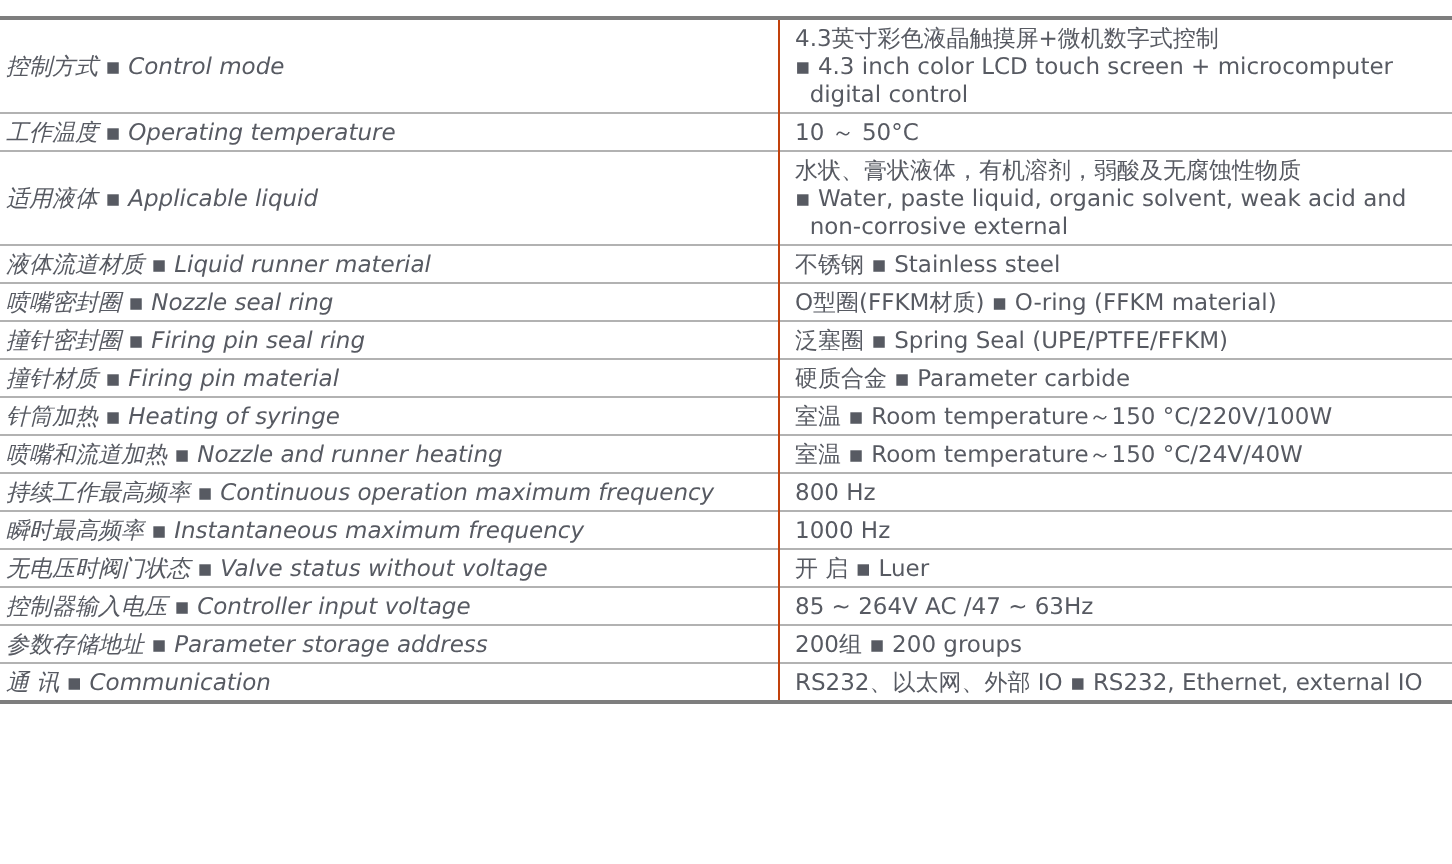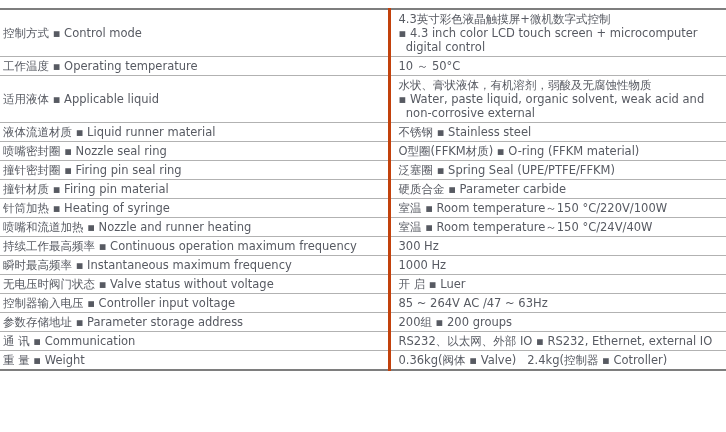--- a/index.html
+++ b/index.html
@@ -27,23 +27,24 @@
   }
   td {
     border-top: 1px solid #b2b2b2;
     vertical-align: middle;
     line-height: 14px;
     padding: 2px 4px 2px 3px;
   }
   tr:first-child td { border-top: none; }
   td.label-cell {
     width: 389px;
+    font-style: italic;
   }
   td.value-cell {
-    border-left: 3px solid #c2410c;
+    border-left: 1px solid #c2410c;
     padding-left: 8px;
   }
   .value-line {
     white-space: pre-wrap;
   }
 </style>
 </head>
 <body>
 
 <div class="page">
@@ -114,21 +115,21 @@
   <tr class="spec-row">
     <td class="label-cell">喷嘴和流道加热 ▪ Nozzle and runner heating</td>
     <td class="value-cell">
             <div class="value-line">室温 ▪ Room temperature～150 °C/24V/40W</div>
           </td>
   </tr>
 
   <tr class="spec-row">
     <td class="label-cell">持续工作最高频率 ▪ Continuous operation maximum frequency</td>
     <td class="value-cell">
-            <div class="value-line">300 Hz</div>
+            <div class="value-line">800 Hz</div>
           </td>
   </tr>
 
   <tr class="spec-row">
     <td class="label-cell">瞬时最高频率 ▪ Instantaneous maximum frequency</td>
     <td class="value-cell">
             <div class="value-line">1000 Hz</div>
           </td>
   </tr>
 
@@ -154,21 +155,15 @@
           </td>
   </tr>
 
   <tr class="spec-row">
     <td class="label-cell">通 讯 ▪ Communication</td>
     <td class="value-cell">
             <div class="value-line">RS232、以太网、外部 IO ▪ RS232, Ethernet, external IO</div>
           </td>
   </tr>
 
-  <tr class="spec-row">
-    <td class="label-cell">重 量 ▪ Weight</td>
-    <td class="value-cell">
-            <div class="value-line">0.36kg(阀体 ▪ Valve)   2.4kg(控制器 ▪ Cotroller)</div>
-          </td>
-  </tr>
 </tbody>
   </table>
 </div>
 
 </body></html>

